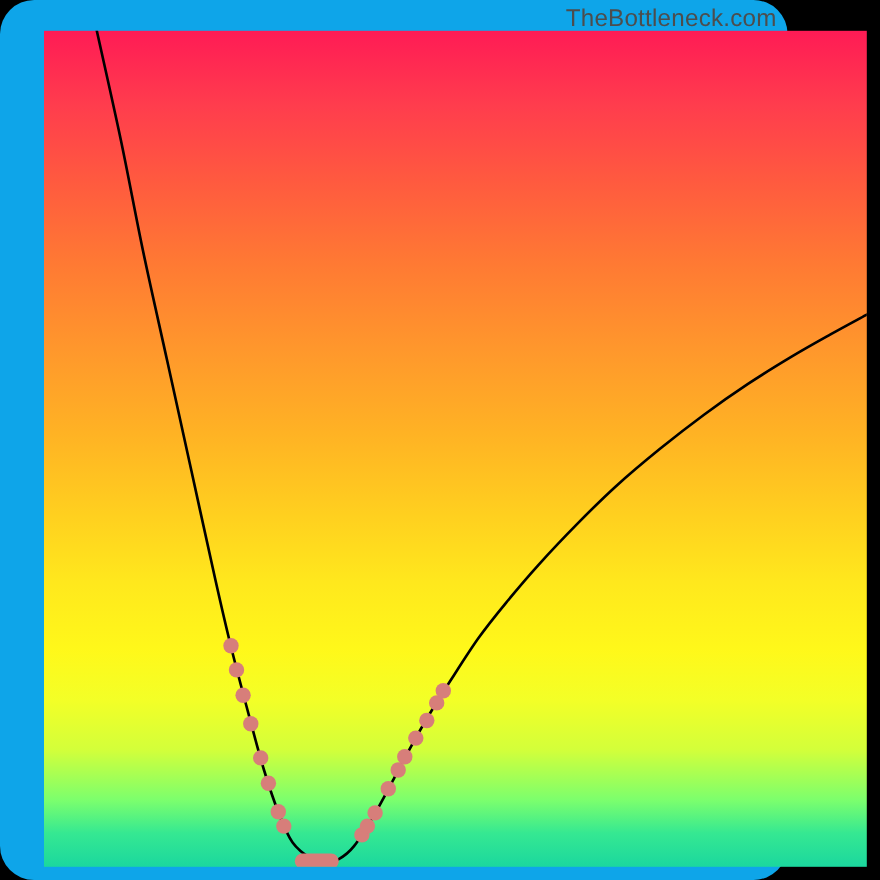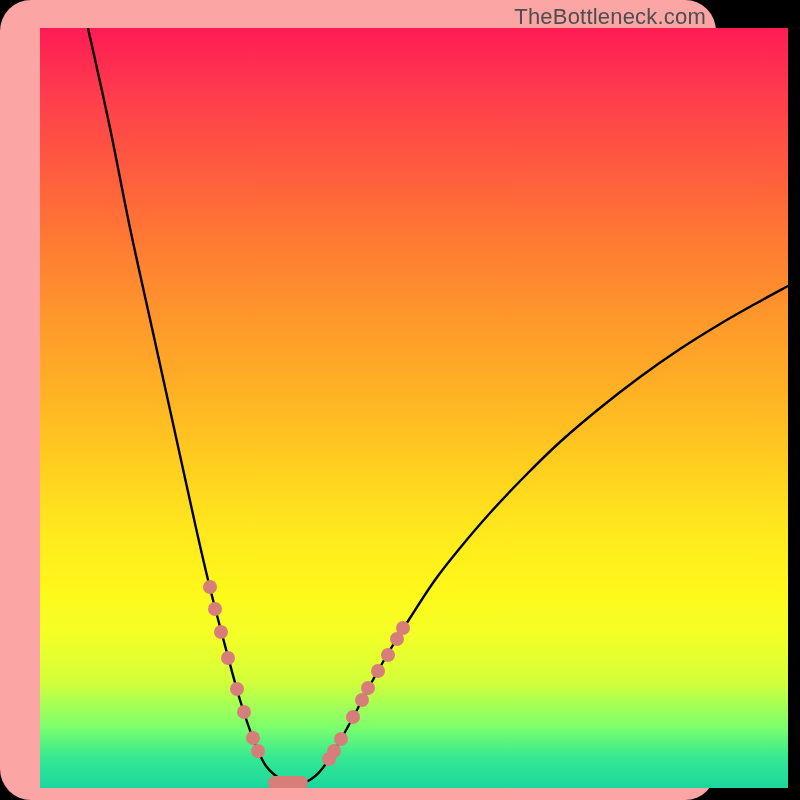--- a/index.html
+++ b/index.html
@@ -10,21 +10,21 @@
     background: #000;
     font-family: Arial, Helvetica, sans-serif;
     overflow: hidden;
   }
   .frame {
     position: absolute;
     left: 0;
     top: 0;
     width: 716px;
     height: 800px;
-    background: #fca5a5;
+    background: #0ea5e9;
     border-radius: 31px;
   }
   .plot {
     position: absolute;
     left: 40px;
     top: 28px;
     width: 748px;
     height: 760px;
     background: linear-gradient(to bottom,
       #ff1b55 0%,

